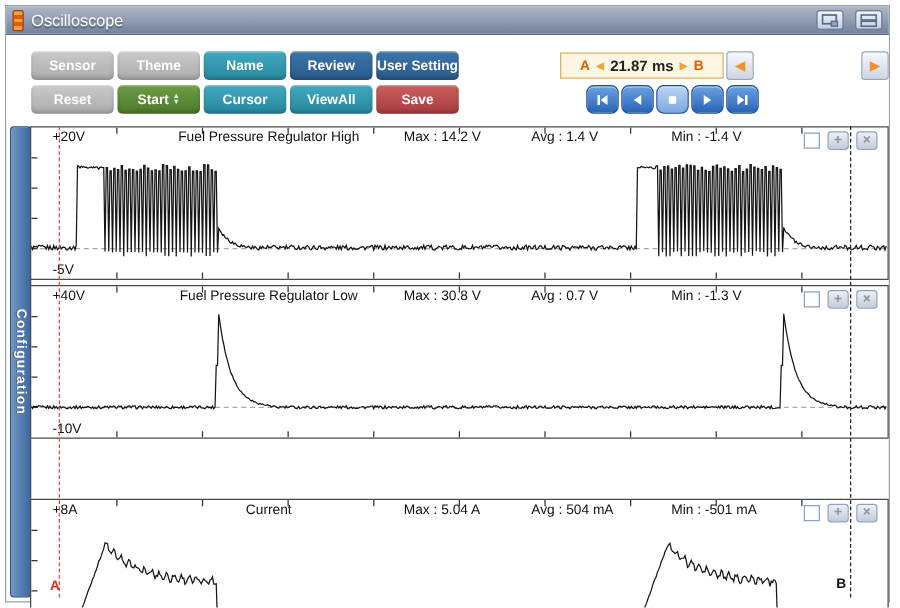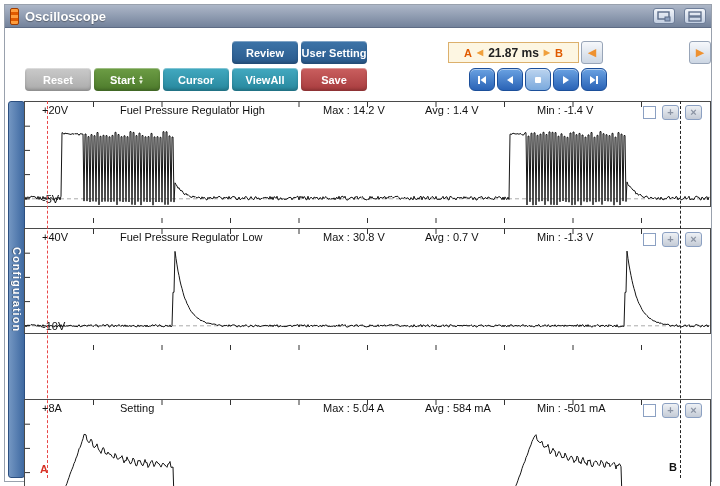--- a/index.html
+++ b/index.html
@@ -6,21 +6,21 @@
   body { margin:0; width:720px; height:486px; background:#fff; position:relative; overflow:hidden;
          font-family:"Liberation Sans", sans-serif; }
   .window { position:absolute; left:4px; top:4px; width:708px; height:478px;
             border:1px solid #99a1ad; background:#fff; }
   
   .titlebar { position:absolute; left:0; top:0; right:0; height:23px;
               background:linear-gradient(#adb7c8,#73829b); border-bottom:1px solid #5e6c85;
               display:flex; align-items:center; padding:0 5px; gap:6px; }
   .app-icon { width:9px; height:17px; border:1px solid #a03c00; border-radius:2px;
               background:repeating-linear-gradient(#ff9d3c 0 3px, #e05a00 3px 6px); }
-  .title { color:#fff; font-weight:bold; font-size:13px; text-shadow:0 1px 1px rgba(0,0,0,.35); flex:1; }
+  .title { color:#fff; font-weight:normal; font-size:13px; text-shadow:0 1px 1px rgba(0,0,0,.35); flex:1; }
   .tb-btn { width:22px; height:16px; border:1px solid #6e7e99; border-radius:3px; margin-left:3px;
             background:linear-gradient(#f2f5fa,#c2cee1); display:inline-flex; align-items:center; justify-content:center; }
   
   .toolbar { position:absolute; left:0; top:24px; right:0; height:71px; background:#fff; }
   .btn { position:absolute; width:66px; height:23px; border-radius:4px; color:#fff; font-weight:bold;
          font-size:11px; display:flex; align-items:center; justify-content:center; gap:3px;
          box-shadow:inset 0 1px 0 rgba(255,255,255,.35), inset 0 -2px 3px rgba(0,0,0,.18); cursor:default; }
   .r0 { top:12px; } .r1 { top:39px; }
   .c0 { left:20px; } .c1 { left:89px; } .c2 { left:158px; } .c3 { left:227px; } .c4 { left:296px; }
   .gray  { background:linear-gradient(#cacaca,#ababab); }
@@ -46,26 +46,26 @@
             background:linear-gradient(#6aa2e2,#2a63b6); display:flex; align-items:center; justify-content:center;
             box-shadow:inset 0 1px 0 rgba(255,255,255,.5); }
   .pb-btn.stop { background:linear-gradient(#bcd4ef,#7aa9dd); }
   
   .side-tab { position:absolute; left:3px; top:96px; width:17px; height:377px;
               background:linear-gradient(90deg,#7396c2,#3e69a1); border:1px solid #2c4f80; border-radius:3px;
               color:#fff; font-weight:bold; font-size:11px; letter-spacing:1px;
               writing-mode:vertical-rl; display:flex; align-items:center; justify-content:center;
               text-shadow:0 1px 1px rgba(0,0,0,.4); }
   .panels { position:absolute; left:19px; top:96px; width:687px; height:377px; }
-  .panel { position:absolute; left:0; width:687px; height:106px; background:#fff; border:1px solid #4a4a4a; }
+  .panel { position:absolute; left:0; width:687px; height:123px; background:#fff; border:1px solid #4a4a4a; }
   .p0 { top:0; } .p1 { top:127px; } .p2 { top:254px;margin-top:44px; }
   .wave { position:absolute; left:0; top:0; width:685px; height:121px; }
   .scale { position:absolute; left:17px; font-size:11px; color:#111; }
   .scale.top { top:2px; } .scale.bottom { bottom:1px; }
-  .ptitle { position:absolute; left:95px; width:190px; top:2px; font-size:11px; color:#111; }
+  .ptitle { position:absolute; left:95px; width:190px; top:2px; font-size:11px; color:#111; text-align:center; }
   .stat { position:absolute; top:2px; font-size:11px; color:#111;padding-left:16px; }
   .stat.max { left:282px; } .stat.avg { left:384px; } .stat.min { left:496px; }
   .cb { position:absolute; left:618px; top:4px; width:13px; height:13px; background:#fff; border:1px solid #8ba0c2; }
   .mini-btn { position:absolute; top:3px; width:17px; height:15px; border:1px solid #8ba0c2; border-radius:3px;
               background:linear-gradient(#eef1f5,#c4cbd6); color:#8a93a3; font-weight:bold; font-size:11px;
               line-height:13px; text-align:center; }
   .mini-btn.plus { left:637px; } .mini-btn.close { left:660px; }
   .cursor { position:absolute; top:0; height:377px; width:0; }
   .cursor.a { left:23px; border-left:1px dashed #e84848; }
   .cursor.b { left:656px; border-left:1px dashed #222; }
@@ -89,20 +89,23 @@
     </span>
     <span class="tb-btn">
       <svg width="14" height="11" viewBox="0 0 14 11">
           <rect x="1" y="1" width="12" height="4" fill="none" stroke="#5a6b88" stroke-width="1.3"></rect>
           <rect x="1" y="6" width="12" height="4" fill="none" stroke="#5a6b88" stroke-width="1.3"></rect>
         </svg>
     </span>
   </div>
 
   <div class="toolbar">
+    <div class="btn gray r0 c0">Sensor</div>
+    <div class="btn gray r0 c1">Theme</div>
+    <div class="btn teal r0 c2">Name</div>
     <div class="btn blue r0 c3">Review</div>
     <div class="btn blue r0 c4">User Setting</div>
     <div class="btn gray r1 c0">Reset</div>
     <div class="btn green r1 c1">
       <span>Start</span>
       <span class="spinner">
           <i>▲</i>
           <i>▼</i>
         </span>
     </div>
@@ -256,23 +259,23 @@
           <line x1="548.0" y1="121" x2="548.0" y2="116" stroke="#333"></line>
           <line x1="616.5" y1="0" x2="616.5" y2="5" stroke="#333"></line>
           <line x1="616.5" y1="121" x2="616.5" y2="116" stroke="#333"></line>
           <line x1="0" y1="24.2" x2="5" y2="24.2" stroke="#333"></line>
           <line x1="0" y1="48.4" x2="5" y2="48.4" stroke="#333"></line>
           <line x1="0" y1="72.6" x2="5" y2="72.6" stroke="#333"></line>
           <line x1="0" y1="96.8" x2="5" y2="96.8" stroke="#333"></line>
           <path d="M0 96.2 L1 99.2 L2 96.3 L3 97.0 L4 96.3 L5 97.3 L6 95.5 L7 95.8 L8 96.2 L9 95.6 L10 96.5 L11 96.9 L12 98.8 L13 95.7 L14 99.1 L15 96.1 L16 98.9 L17 99.4 L18 95.6 L19 98.8 L20 96.6 L21 99.2 L22 98.0 L23 96.0 L24 98.7 L25 97.4 L26 97.2 L27 97.6 L28 99.4 L29 99.4 L30 98.4 L31 97.0 L32 99.5 L33 98.1 L34 96.5 L35 99.5 L36 95.5 L37 97.6 L38 94.4 L39 90.6 L40 89.2 L41 85.6 L42 83.3 L43 80.1 L44 77.4 L45 74.2 L46 71.6 L47 69.2 L48 66.8 L49 63.4 L50 61.6 L51 58.1 L52 56.1 L53 52.8 L54 48.8 L55 47.5 L56 44.9 L57 41.5 L58 38.7 L59 34.4 L60 34.5 L61 34.9 L62 40.4 L63 41.3 L64 42.8 L65 41.2 L66 39.1 L67 40.9 L68 46.0 L69 47.7 L70 47.0 L71 46.0 L72 43.9 L73 47.9 L74 50.4 L75 51.3 L76 53.4 L77 50.1 L78 47.6 L79 48.4 L80 53.3 L81 53.9 L82 54.3 L83 52.0 L84 53.8 L85 54.3 L86 54.6 L87 56.5 L88 57.6 L89 58.0 L90 53.5 L91 55.0 L92 58.6 L93 59.3 L94 58.6 L95 57.7 L96 57.4 L97 55.7 L98 59.4 L99 62.9 L100 60.4 L101 61.0 L102 56.9 L103 59.8 L104 60.6 L105 63.6 L106 63.7 L107 61.5 L108 58.0 L109 59.2 L110 62.8 L111 65.9 L112 65.5 L113 60.4 L114 61.1 L115 60.3 L116 63.0 L117 65.1 L118 65.7 L119 62.9 L120 59.5 L121 62.8 L122 62.5 L123 67.5 L124 66.0 L125 63.5 L126 61.6 L127 60.4 L128 63.2 L129 66.6 L130 64.8 L131 61.8 L132 61.7 L133 63.4 L134 63.7 L135 65.4 L136 67.1 L137 64.7 L138 63.0 L139 64.4 L140 65.0 L141 66.2 L142 67.3 L143 64.0 L144 63.6 L145 61.5 L146 67.3 L147 67.3 L148 67.0 L149 98.4 L150 98.1 L151 98.2 L152 98.1 L153 99.5 L154 96.8 L155 98.5 L156 98.3 L157 96.6 L158 97.9 L159 99.6 L160 99.2 L161 96.6 L162 98.6 L163 97.0 L164 98.0 L165 99.1 L166 99.1 L167 99.2 L168 96.5 L169 98.1 L170 96.6 L171 97.8 L172 98.5 L173 97.5 L174 96.5 L175 98.1 L176 99.3 L177 95.8 L178 98.2 L179 96.0 L180 97.6 L181 99.4 L182 99.6 L183 96.7 L184 98.2 L185 96.3 L186 97.6 L187 98.0 L188 98.3 L189 95.8 L190 97.4 L191 97.1 L192 97.2 L193 96.3 L194 95.7 L195 95.9 L196 97.3 L197 98.0 L198 98.9 L199 96.5 L200 97.4 L201 97.1 L202 96.6 L203 98.7 L204 95.7 L205 98.3 L206 97.4 L207 96.6 L208 95.6 L209 96.2 L210 96.2 L211 98.6 L212 99.3 L213 98.9 L214 96.4 L215 99.2 L216 98.9 L217 97.6 L218 97.2 L219 98.5 L220 96.2 L221 95.9 L222 96.9 L223 99.2 L224 99.4 L225 97.5 L226 95.9 L227 97.8 L228 99.0 L229 99.1 L230 96.4 L231 96.1 L232 98.3 L233 97.7 L234 97.5 L235 99.5 L236 97.8 L237 98.2 L238 97.0 L239 97.6 L240 96.5 L241 97.2 L242 97.1 L243 97.3 L244 98.8 L245 95.7 L246 98.6 L247 96.3 L248 99.3 L249 96.1 L250 96.6 L251 97.9 L252 95.5 L253 99.3 L254 99.4 L255 97.8 L256 97.2 L257 99.3 L258 97.9 L259 99.0 L260 98.7 L261 99.0 L262 98.5 L263 97.5 L264 97.1 L265 96.7 L266 97.0 L267 99.4 L268 97.6 L269 96.8 L270 96.9 L271 97.1 L272 95.7 L273 95.6 L274 99.5 L275 95.4 L276 97.2 L277 95.7 L278 98.2 L279 95.8 L280 96.7 L281 99.3 L282 99.3 L283 95.4 L284 99.2 L285 98.2 L286 96.5 L287 97.6 L288 98.7 L289 96.4 L290 96.9 L291 97.4 L292 96.5 L293 98.7 L294 98.9 L295 96.8 L296 97.8 L297 99.1 L298 96.0 L299 98.2 L300 96.6 L301 95.9 L302 97.3 L303 98.7 L304 98.6 L305 98.0 L306 99.0 L307 97.5 L308 98.9 L309 97.2 L310 99.4 L311 97.4 L312 96.7 L313 98.5 L314 95.5 L315 99.0 L316 96.4 L317 95.7 L318 95.6 L319 97.4 L320 95.5 L321 99.0 L322 99.6 L323 99.6 L324 98.2 L325 97.7 L326 96.4 L327 97.0 L328 97.3 L329 99.2 L330 96.1 L331 96.6 L332 95.5 L333 98.7 L334 98.2 L335 96.3 L336 97.0 L337 96.0 L338 96.7 L339 98.7 L340 98.7 L341 99.5 L342 99.4 L343 98.4 L344 99.2 L345 95.6 L346 97.7 L347 95.9 L348 98.2 L349 98.0 L350 98.5 L351 98.4 L352 98.2 L353 95.5 L354 98.9 L355 97.0 L356 96.9 L357 97.3 L358 97.6 L359 96.2 L360 96.0 L361 98.6 L362 96.7 L363 97.8 L364 95.5 L365 96.5 L366 95.4 L367 96.0 L368 97.1 L369 97.1 L370 95.7 L371 96.0 L372 95.5 L373 95.8 L374 97.1 L375 98.8 L376 98.4 L377 97.1 L378 98.3 L379 97.0 L380 96.8 L381 98.1 L382 97.5 L383 97.2 L384 99.1 L385 99.4 L386 96.9 L387 98.4 L388 99.6 L389 95.4 L390 98.4 L391 98.7 L392 99.2 L393 97.2 L394 98.8 L395 96.1 L396 95.4 L397 99.6 L398 96.2 L399 96.4 L400 98.2 L401 98.5 L402 96.6 L403 95.6 L404 99.2 L405 99.0 L406 97.2 L407 95.9 L408 96.2 L409 98.1 L410 98.5 L411 95.7 L412 99.1 L413 98.6 L414 99.1 L415 98.7 L416 98.8 L417 97.3 L418 95.6 L419 98.7 L420 97.5 L421 96.1 L422 96.3 L423 99.2 L424 99.6 L425 95.7 L426 96.0 L427 96.8 L428 98.2 L429 97.7 L430 98.0 L431 99.6 L432 97.3 L433 96.5 L434 97.6 L435 96.8 L436 97.3 L437 97.0 L438 98.3 L439 96.0 L440 97.8 L441 96.2 L442 97.2 L443 97.8 L444 97.4 L445 97.6 L446 95.7 L447 97.0 L448 99.4 L449 97.0 L450 97.0 L451 99.5 L452 99.6 L453 97.6 L454 96.8 L455 96.8 L456 96.0 L457 96.1 L458 98.5 L459 98.7 L460 97.1 L461 97.2 L462 98.6 L463 96.3 L464 96.9 L465 97.5 L466 98.5 L467 98.4 L468 98.7 L469 99.2 L470 96.6 L471 96.1 L472 97.3 L473 96.7 L474 95.9 L475 96.3 L476 97.3 L477 99.3 L478 96.3 L479 99.4 L480 96.2 L481 98.3 L482 99.2 L483 96.5 L484 99.1 L485 96.0 L486 96.2 L487 96.1 L488 94.6 L489 91.3 L490 88.5 L491 85.4 L492 83.1 L493 80.2 L494 77.1 L495 75.0 L496 72.1 L497 68.5 L498 65.6 L499 63.2 L500 61.3 L501 57.5 L502 55.6 L503 52.9 L504 49.4 L505 47.0 L506 44.8 L507 41.4 L508 39.4 L509 37.2 L510 35.8 L511 34.7 L512 39.5 L513 41.2 L514 41.6 L515 42.9 L516 42.1 L517 41.3 L518 45.4 L519 47.4 L520 46.8 L521 46.6 L522 46.5 L523 44.4 L524 48.6 L525 53.8 L526 53.0 L527 50.6 L528 48.3 L529 50.5 L530 51.0 L531 56.5 L532 55.9 L533 53.1 L534 51.4 L535 52.8 L536 55.3 L537 58.0 L538 57.2 L539 57.6 L540 53.0 L541 55.2 L542 57.8 L543 60.4 L544 59.9 L545 57.6 L546 56.1 L547 56.7 L548 59.2 L549 62.6 L550 60.6 L551 60.6 L552 56.0 L553 57.3 L554 62.5 L555 61.8 L556 63.8 L557 59.5 L558 57.4 L559 60.6 L560 63.1 L561 63.0 L562 65.3 L563 60.0 L564 61.1 L565 59.8 L566 64.6 L567 66.9 L568 66.1 L569 62.3 L570 61.3 L571 61.0 L572 62.1 L573 64.5 L574 65.6 L575 64.8 L576 60.3 L577 61.7 L578 63.1 L579 67.1 L580 67.2 L581 62.3 L582 61.8 L583 63.9 L584 63.1 L585 66.7 L586 65.4 L587 64.3 L588 63.5 L589 62.4 L590 64.4 L591 69.0 L592 65.0 L593 65.9 L594 63.8 L595 64.3 L596 66.7 L597 98.2 L598 98.2 L599 98.6 L600 98.2 L601 99.6 L602 96.9 L603 98.3 L604 98.1 L605 96.8 L606 96.3 L607 96.9 L608 97.3 L609 96.4 L610 96.1 L611 99.4 L612 97.2 L613 98.7 L614 98.5 L615 96.5 L616 97.0 L617 98.7 L618 98.9 L619 99.5 L620 98.0 L621 96.6 L622 96.4 L623 98.5 L624 99.6 L625 98.0 L626 96.8 L627 97.8 L628 98.7 L629 98.2 L630 96.6 L631 98.4 L632 99.5 L633 96.5 L634 97.3 L635 99.5 L636 95.5 L637 98.5 L638 99.0 L639 99.4 L640 97.0 L641 98.5 L642 97.1 L643 96.4 L644 95.6 L645 98.2 L646 98.1 L647 96.7 L648 97.0 L649 97.9 L650 98.1 L651 95.7 L652 96.3 L653 99.5 L654 97.7 L655 98.0 L656 99.4 L657 99.2 L658 98.4 L659 97.8 L660 95.6 L661 98.3 L662 98.3 L663 97.2 L664 95.5 L665 99.6 L666 98.6 L667 98.6 L668 98.7 L669 99.3 L670 96.5 L671 95.4 L672 95.8 L673 96.7 L674 96.8 L675 99.2 L676 99.6 L677 96.4 L678 97.3 L679 99.4 L680 97.4 L681 96.7 L682 95.9 L683 99.6 L684 96.3" fill="none" stroke="#161616" stroke-width="1"></path>
         </svg>
       <span class="scale top">+8A</span>
-      <span class="ptitle">Setting</span>
+      <span class="ptitle">Current</span>
       <span class="stat max">Max : 5.04 A</span>
-      <span class="stat avg">Avg : 584 mA</span>
+      <span class="stat avg">Avg : 504 mA</span>
       <span class="stat min">Min : -501 mA</span>
       <span class="cb"></span>
       <span class="mini-btn plus">+</span>
       <span class="mini-btn close">×</span>
       <span class="scale bottom">-2A</span>
     </div>
 
     <div class="cursor a"></div>
     <div class="cursor b"></div>
     <span class="cursor-label a">A</span>

